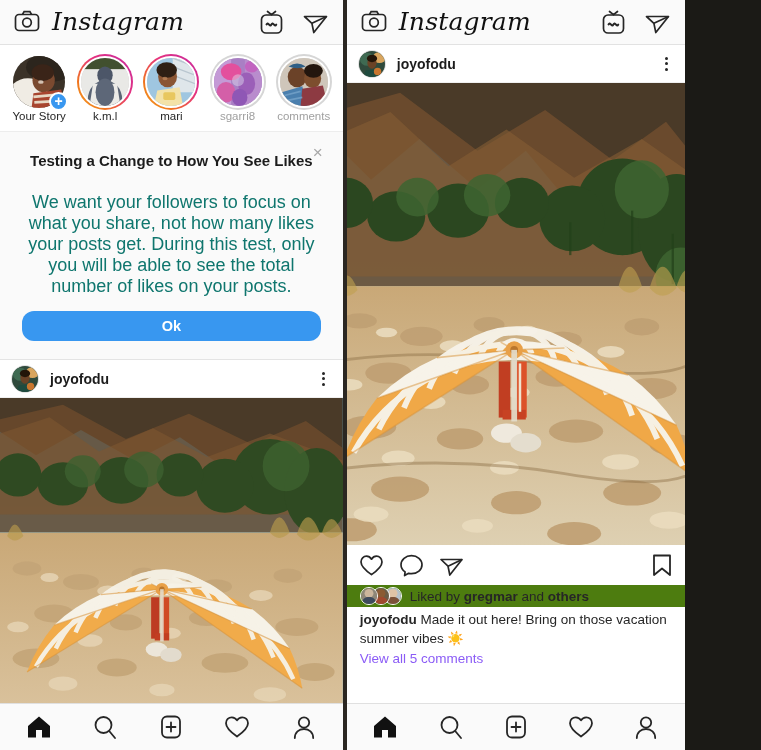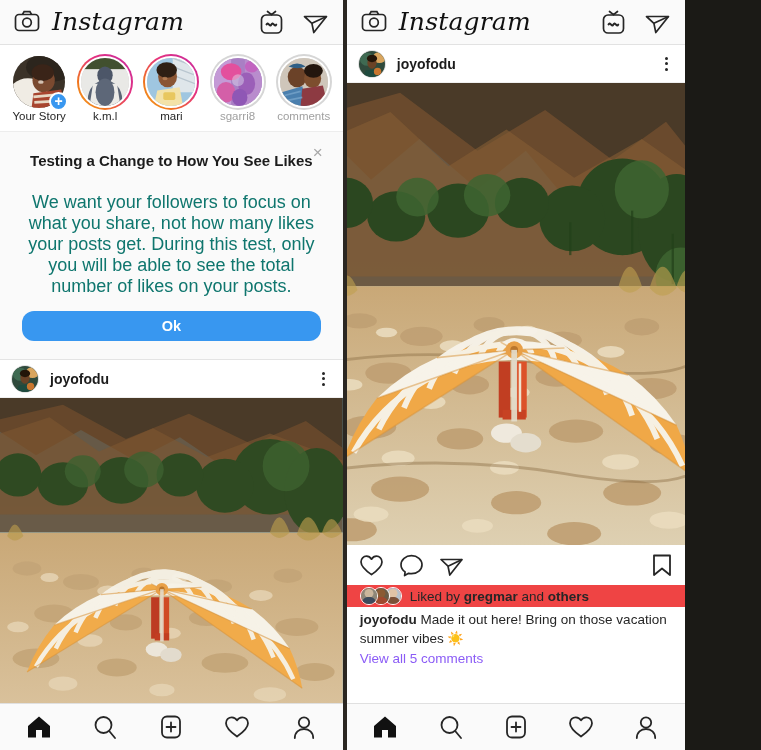--- a/index.html
+++ b/index.html
@@ -150,21 +150,21 @@
   
   .actions {
     height: 40px; flex: 0 0 40px;
     display: flex; align-items: center; padding: 0 12px; background: #fff;
   }
   .act { width: 25px; height: 25px; margin-right: 15px; cursor: pointer; }
   .act.save { margin-right: 0; margin-left: auto; width: 22px; height: 25px; }
 
   .likes-row {
     display: flex; align-items: center;
-    padding: 0 13px; height: 22px; background: #ef4444;
+    padding: 0 13px; height: 22px; background: #4d7c0f;
   }
   .like-avs { display: flex; width: 46px; height: 18px; position: relative; flex: 0 0 46px; }
   .like-avs span {
     width: 18px; height: 18px; border-radius: 50%;
     border: 1.5px solid #fff; position: absolute; top: 0; overflow: hidden;
   }
   .like-avs span:nth-child(1) { left: 0;  z-index: 3; }
   .like-avs span:nth-child(2) { left: 12px; z-index: 2; }
   .like-avs span:nth-child(3) { left: 24px; z-index: 1; }
   .likes-text { font-size: 13.5px; color: #262626; margin-left: 4px; }

